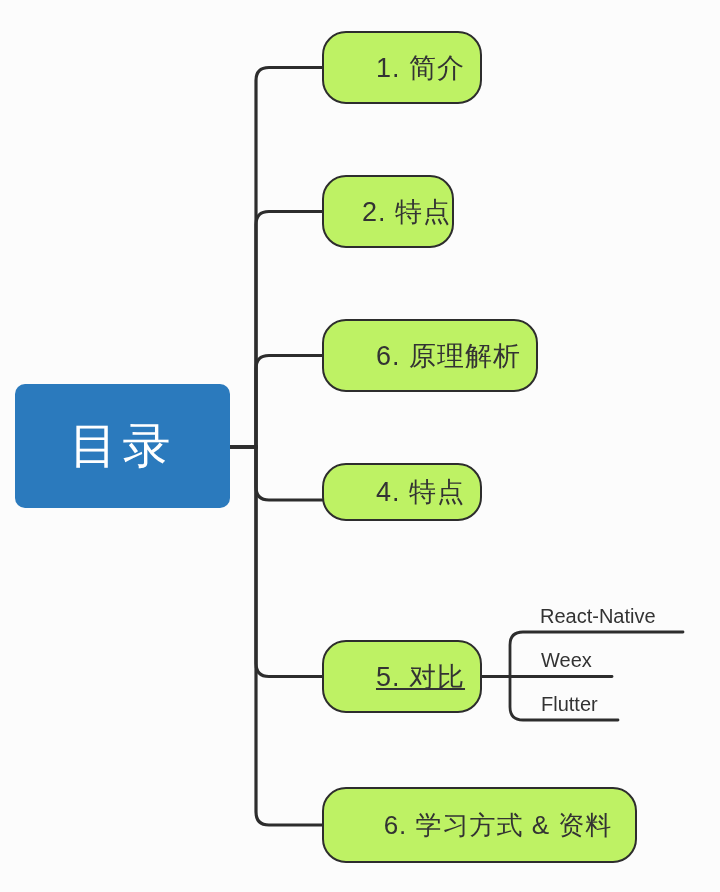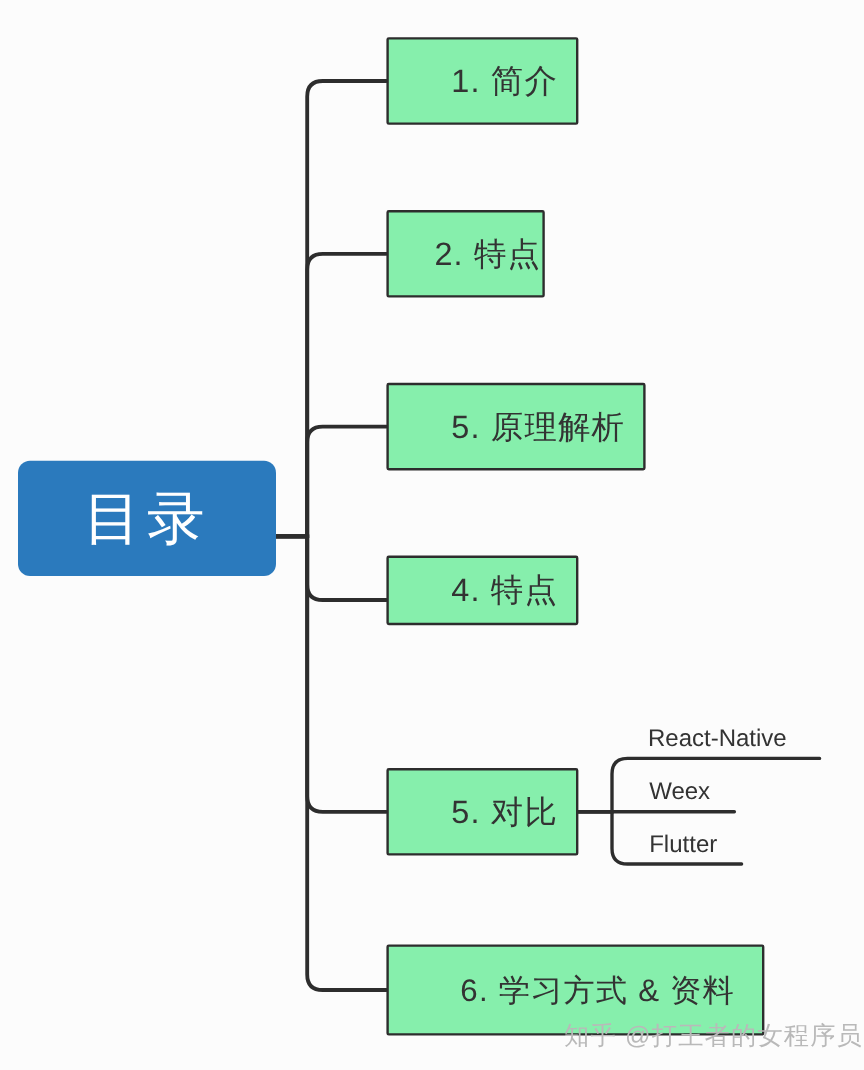--- a/index.html
+++ b/index.html
@@ -15,43 +15,43 @@
   }
   .canvas{position:absolute;inset:0;width:720px;height:892px;}
   svg.wires{position:absolute;left:0;top:0;z-index:1;}
   svg.wires path{fill:none;stroke:var(--line);stroke-linecap:round;}
   svg.wires path.main{stroke-width:3.2px;}
   svg.wires path.sub{stroke-width:2.8px;}
 
   .node{
     position:absolute;z-index:2;
     display:flex;align-items:center;justify-content:center;
-    background:#86efac;
+    background:#bef264;
     border:2.5px solid var(--line);
-    border-radius:2px;
+    border-radius:24px;
     color:var(--node-text);
     font-size:27px;
     letter-spacing:1px;
     white-space:nowrap;
     padding-left:37px;
   }
   .root-node{
     position:absolute;z-index:2;
-    left:15px;top:384px;width:215px;height:96px;
+    left:15px;top:384px;width:215px;height:124px;
     display:flex;align-items:center;justify-content:center;
     background:var(--root-bg);
     border:none;border-radius:10px;
     color:var(--root-text);
     font-size:48px;letter-spacing:5px;
   }
   .n1{left:322px;top:31px;width:160px;height:73px;}
   .n2{left:322px;top:175px;width:132px;height:73px;}
   .n3{left:322px;top:319px;width:216px;height:73px;}
   .n4{left:322px;top:463px;width:160px;height:58px;}
-  .n5{left:322px;top:640px;width:160px;height:73px;}
+  .n5{left:322px;top:640px;width:160px;height:73px;text-decoration:underline;}
   .n6{left:322px;top:787px;width:315px;height:76px;font-size:26px;text-align:center;}
 
   .subnode{
     position:absolute;z-index:2;
     color:var(--node-text);
     font-size:20px;
     white-space:nowrap;
   }
   .s1{left:540px;top:605px;}
   .s2{left:541px;top:649px;text-align:center;}
@@ -86,31 +86,30 @@
     <span>目录</span>
   </div>
 
   <div class="node n1">
     <span>1. 简介</span>
   </div>
   <div class="node n2">
     <span>2. 特点</span>
   </div>
   <div class="node n3">
-    <span>5. 原理解析</span>
+    <span>6. 原理解析</span>
   </div>
   <div class="node n4">
     <span>4. 特点</span>
   </div>
   <div class="node n5">
     <span>5. 对比</span>
   </div>
   <div class="node n6">
     <span>6. 学习方式 &amp; 资料</span>
   </div>
 
   <div class="subnode s1">React-Native</div>
   <div class="subnode s2">Weex</div>
   <div class="subnode s3">Flutter</div>
 
-  <div class="watermark">知乎 @打王者的女程序员</div>
 
 </div>
 
 </body></html>

